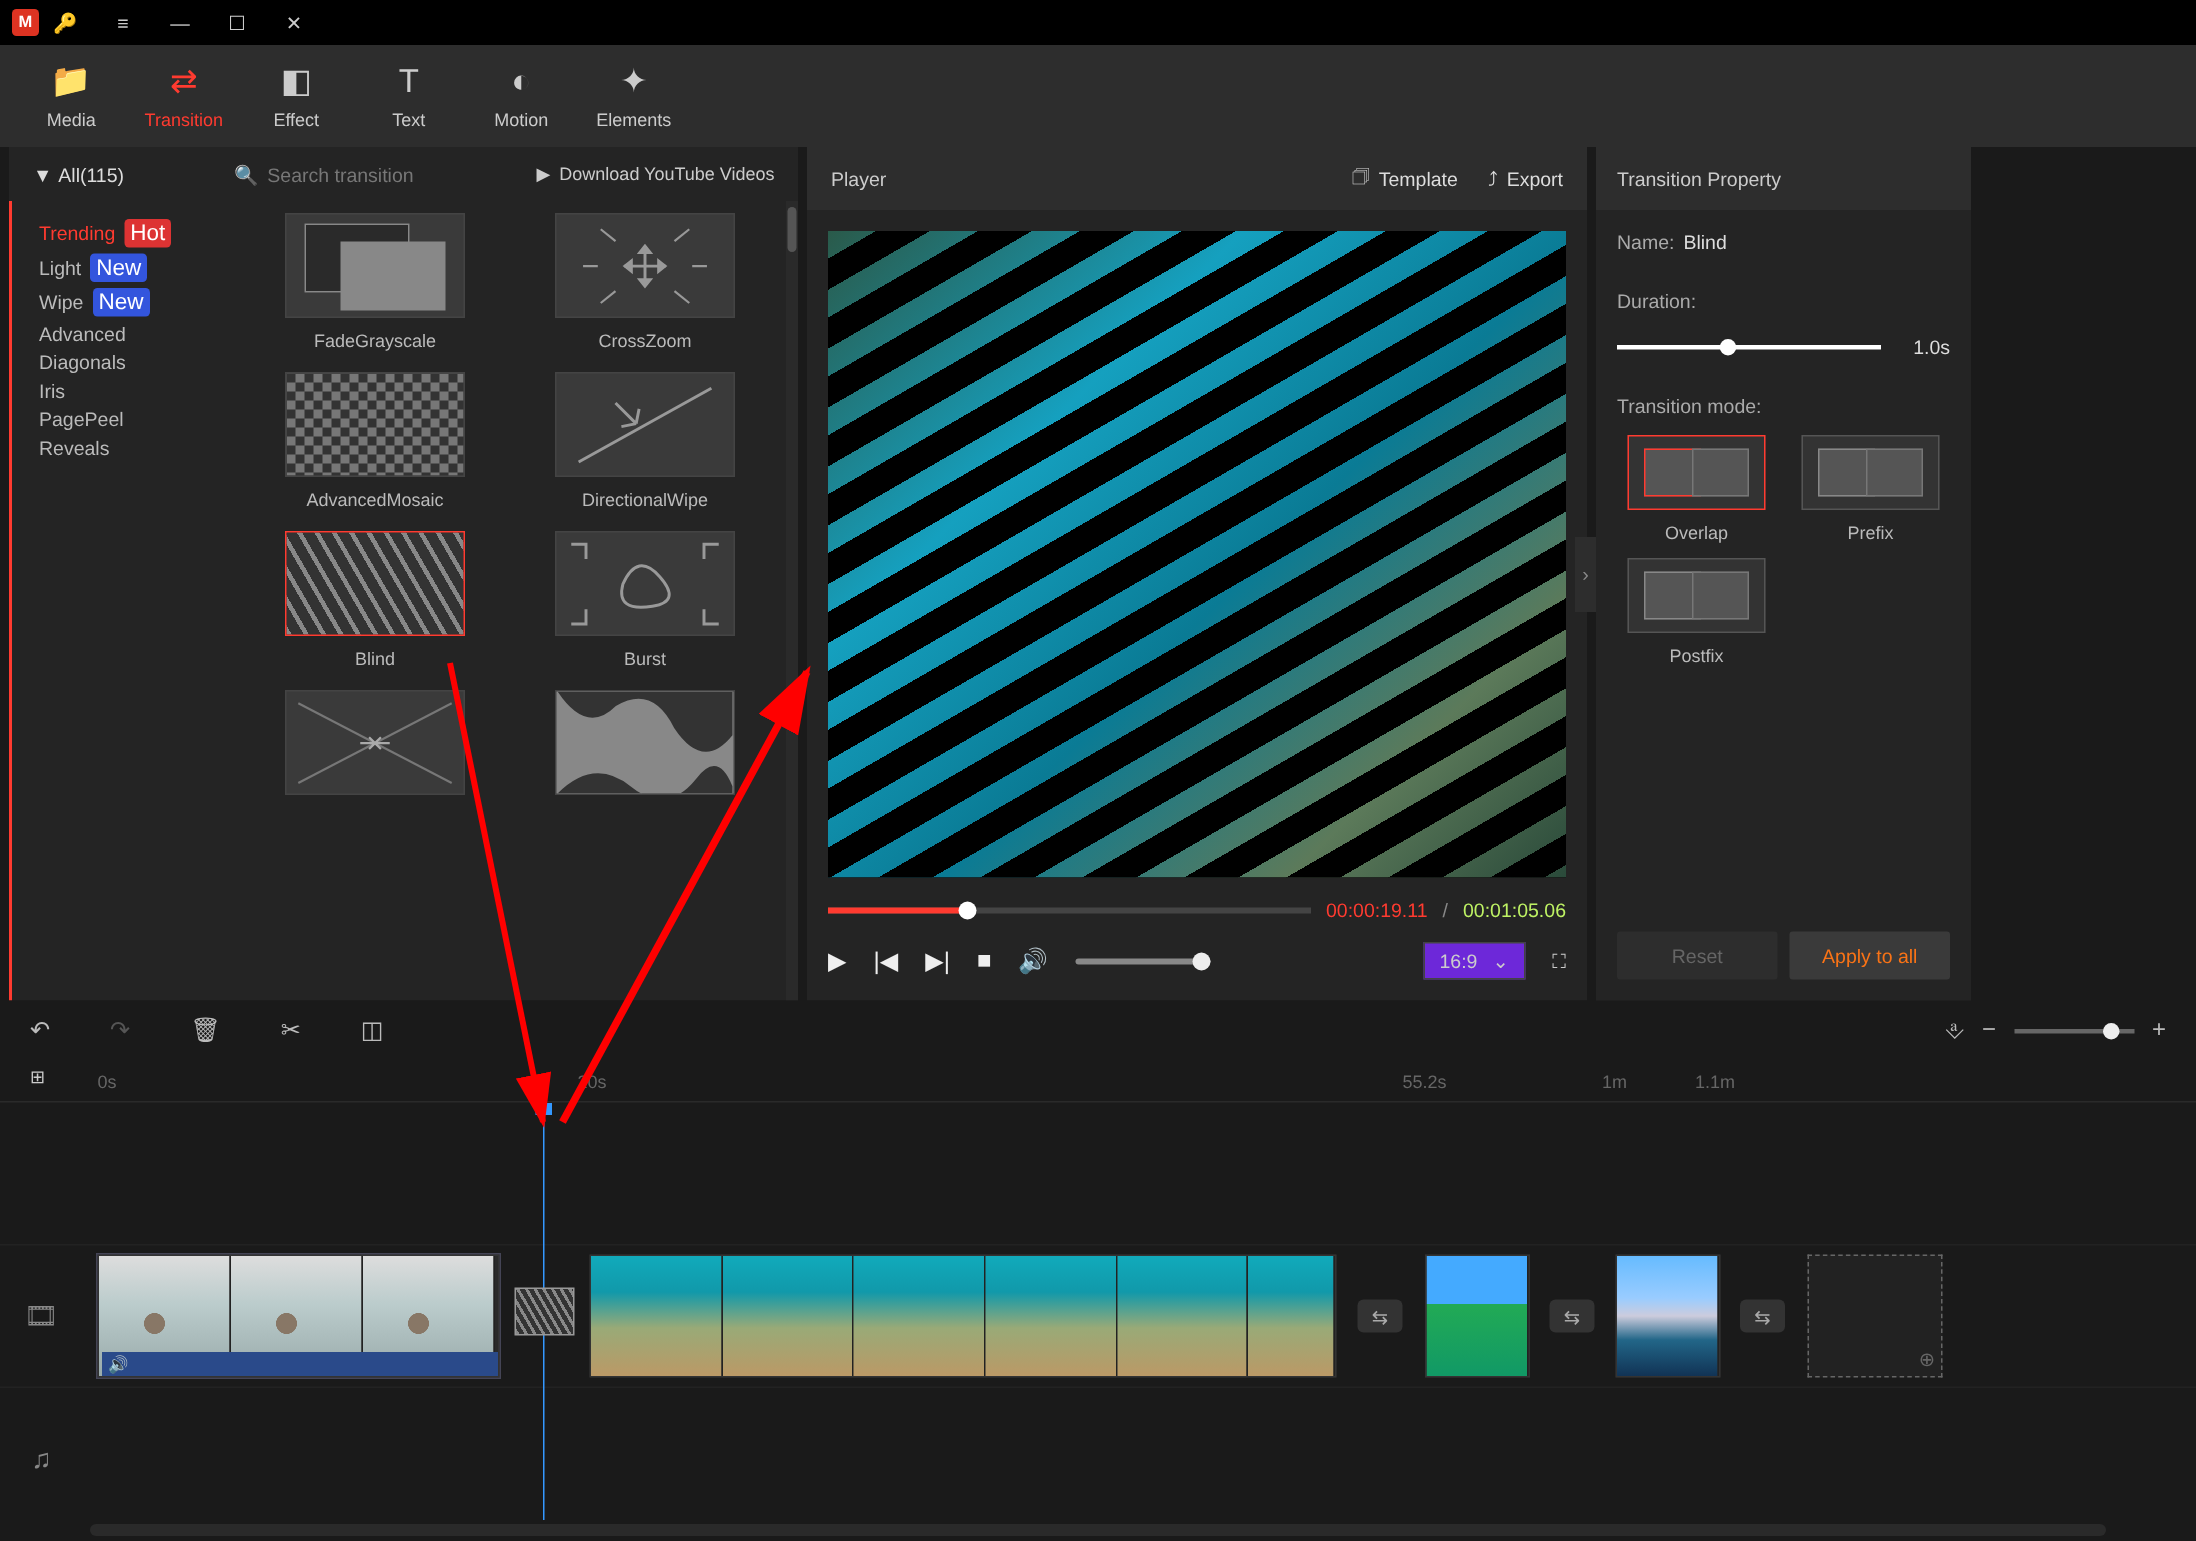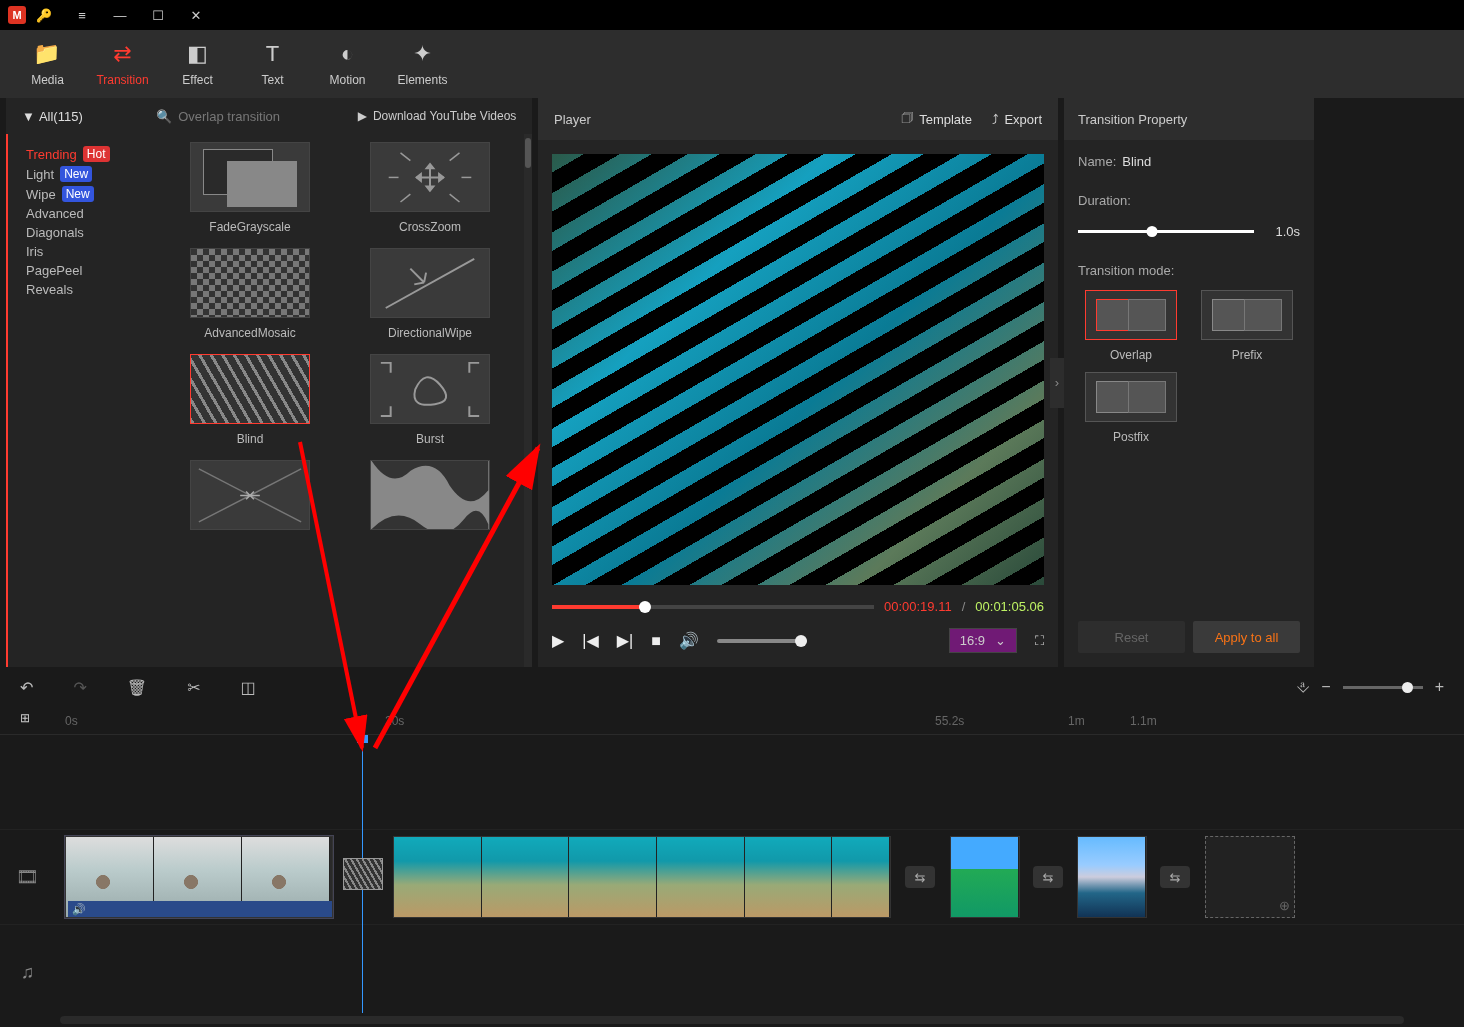--- a/index.html
+++ b/index.html
@@ -29,21 +29,21 @@
 
 .left-panel { width: 526px; background: #242424; display: flex; flex-direction: column; }
 .left-top-row { display: flex; align-items: center; height: 36px; }
 .all-label { width: 150px; padding-left: 16px; font-size: 13px; color: #ddd; display: flex; align-items: center; gap: 4px; }
 .search-box { flex: 1; display: flex; align-items: center; gap: 6px; color: #888; }
 .yt-link { width: 190px; color: #ccc; display: flex; align-items: center; gap: 6px; justify-content: center; cursor: pointer; font-size: 12px; }
 .left-body { flex: 1; display: flex; overflow: hidden; border-left: 2px solid #ff3b30; }
 .cat-list { width: 148px; padding: 12px 0 0 18px; display: flex; flex-direction: column; gap: 4px; }
 .cat-item { font-size: 13px; color: #bbb; cursor: pointer; display: flex; align-items: center; gap: 6px; }
 .cat-item.active { color: #ff3b30; }
-.badge { font-size: 12px; padding: 1px 4px; border-radius: 3px; color: #fff; }
+.badge { font-size: 15px; padding: 1px 4px; border-radius: 3px; color: #fff; }
 .badge-hot { background: #d33; }
 .badge-new { background: #35d; }
 .trans-grid { flex: 1; overflow-y: auto; padding: 8px 18px; display: grid; grid-template-columns: 1fr 1fr; gap: 14px 28px; align-content: start; }
 .trans-item { display: flex; flex-direction: column; align-items: center; gap: 8px; cursor: pointer; }
 .thumb { width: 120px; height: 70px; background: #3a3a3a; border: 1px solid #444; display: flex; align-items: center; justify-content: center; color: #888; font-size: 26px; position: relative; overflow: hidden; }
 .thumb.selected { border: 1px solid #ff3b30; }
 .trans-name { font-size: 12px; color: #bbb; }
 .scrollbar-stub { width: 8px; background: #2a2a2a; position: relative; }
 .scrollbar-thumb { position: absolute; top: 4px; left: 1px; width: 6px; height: 30px; background: #555; border-radius: 3px; }
 
@@ -69,21 +69,21 @@
 .seek-track { flex: 1; height: 4px; background: #444; position: relative; }
 .seek-fill { position: absolute; left: 0; top: 0; height: 100%; background: #ff3b30; }
 .seek-handle { position: absolute; top: -4px; width: 12px; height: 12px; background: #fff; border-radius: 50%; transform: translateX(-50%); }
 .time-cur { color: #ff3b30; font-size: 13px; }
 .time-sep { color: #888; }
 .time-tot { color: #bef264; }
 .ctrl-row { display: flex; align-items: center; gap: 18px; margin-top: 14px; }
 .ctrl-btn { color: #eee; cursor: pointer; font-size: 16px; display:flex; align-items:center; }
 .vol-slider { width: 90px; height: 4px; background: #888; position: relative; border-radius: 2px; }
 .vol-handle { position: absolute; right: 0; top: -4px; width: 12px; height: 12px; background: #eee; border-radius: 50%; }
-.ratio-sel { background: #701a75; color: #ccc; padding: 4px 10px; display: flex; align-items: center; gap: 10px; cursor: pointer; border:1px solid #444; }
+.ratio-sel { background: #6d28d9; color: #ccc; padding: 4px 10px; display: flex; align-items: center; gap: 10px; cursor: pointer; border:1px solid #444; }
 .fullscreen-btn { color: #ccc; cursor: pointer; }
 
 
 .prop-panel { width: 250px; background: #242424; display: flex; flex-direction: column; position: relative; }
 .prop-collapse { position: absolute; left: -14px; top: 50%; transform: translateY(-50%); width: 14px; height: 50px; background: #2d2d2d; display: flex; align-items:center; justify-content:center; color:#888; cursor:pointer;}
 .prop-header { height: 42px; background: #2d2d2d; display: flex; align-items: center; padding: 0 14px; }
 .prop-body { padding: 14px; display: flex; flex-direction: column; gap: 24px; flex: 1; }
 .prop-row { display: flex; gap: 6px; align-items: center; }
 .prop-label { color: #aaa; font-size: 13px; }
 .prop-val { color: #ddd; }
@@ -183,21 +183,21 @@
   <div class="middle">
 
     <div class="left-panel">
       <div class="left-top-row">
         <div class="all-label">
             <span>▼</span>
             <span>All(115)</span>
           </div>
         <div class="search-box">
           <span>🔍</span>
-          <span style="color:#777">Overlap transition</span>
+          <span style="color:#777">Search transition</span>
         </div>
         <div class="yt-link">
           <span>▶</span>
           <span>Download YouTube Videos</span>
         </div>
       </div>
       <div class="left-body">
         <div class="cat-list" id="cat-list">
             <div class="cat-item active">
               <span>Trending</span>

